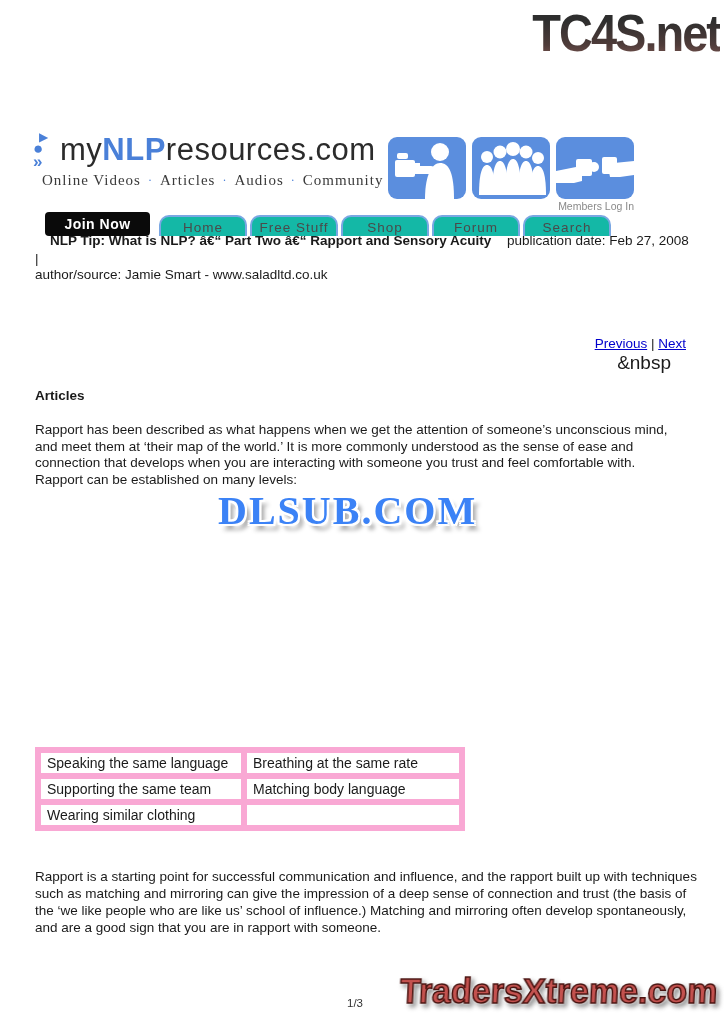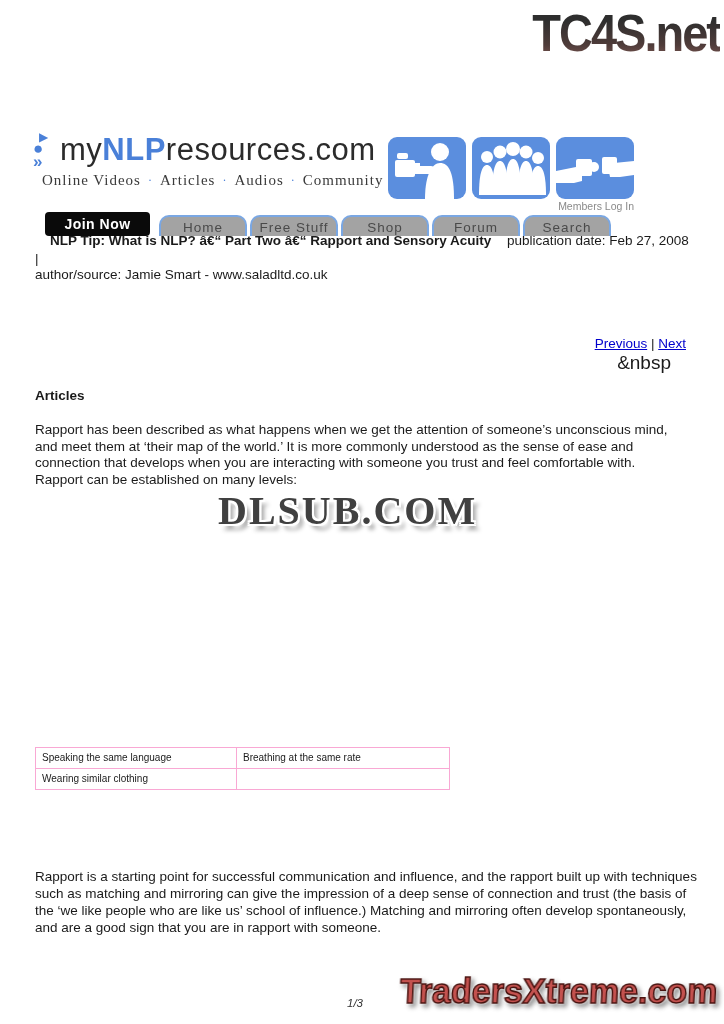--- a/index.html
+++ b/index.html
@@ -32,56 +32,56 @@
   .tile svg { display:block; }
   .members { position:absolute; left:388px; top:200px; width:246px; text-align:right;
              font-size:10.5px; color:#8a8a8a; }
 
   
   .navrow { position:absolute; left:45px; top:212px; height:24px; display:flex; align-items:flex-end; }
   .join { width:105px; height:24px; background:#0a0a0a; border-radius:4px; color:#fff; font-weight:bold;
           font-size:14px; display:flex; align-items:center; justify-content:center;
           letter-spacing:0.5px; margin-right:6px; cursor:pointer; }
   .tab { width:88px; height:21px; margin-left:3px; border:2px solid #7aa7e3; border-bottom:none;
-         border-radius:10px 10px 0 0; background:#a3a3a3; color:#4a4a4a; font-size:13.5px; letter-spacing:1px;
+         border-radius:10px 10px 0 0; background:#14b8a6; color:#4a4a4a; font-size:13.5px; letter-spacing:1px;
          display:flex; align-items:flex-end; justify-content:center; padding-bottom:1px;
          box-sizing:border-box; cursor:pointer; }
 
   
   .title-line { position:absolute; left:35px; top:233px; width:665px; font-size:13.5px; padding-left:15px; }
   .title-line .ttl { font-weight:bold; }
   .title-line .pub { margin-left:12px; }
   .pipe   { position:absolute; left:35px; top:251px; font-size:13.5px; }
   .author { position:absolute; left:35px; top:267px; font-size:13.5px; }
 
   .pagenav { position:absolute; right:38px; top:336px; font-size:13.5px; }
   .pagenav a { color:#0000cc; text-decoration:underline; cursor:pointer; }
   .nbsp { position:absolute; right:53px; top:352px; font-size:19px; }
 
   .heading { position:absolute; left:35px; top:388px; font-weight:bold; font-size:13.5px; }
   .para1 { position:absolute; left:35px; top:422px; width:658px; font-size:13.5px; line-height:16.5px; }
 
   
   .dlsub { position:absolute; left:218px; top:487px; font-family:"Liberation Serif", serif; font-weight:bold;
-           font-size:40px; letter-spacing:2px; color:#404040; transform:scaleY(1.02);
+           font-size:40px; letter-spacing:2px; color:#3b82f6; transform:scaleY(1.02);
            text-shadow:-2px -2px 0 #fff, 2px -2px 0 #fff, -2px 2px 0 #fff, 2px 2px 0 #fff,
                        -2px 0 0 #fff, 2px 0 0 #fff, 0 -2px 0 #fff, 0 2px 0 #fff,
                        5px 6px 4px #a9a9a9; }
 
   
   .rtable { position:absolute; left:35px; top:747px; border-collapse:collapse; }
-  .rtable td { border:1px solid #f9a8d4; font-size:10px; padding:1px 6px 2px; height:17px;
+  .rtable td { border:6px solid #f9a8d4; font-size:14px; padding:1px 6px 2px; height:17px;
                vertical-align:middle; white-space:nowrap; }
   .rtable td:first-child { width:188px; }
   .rtable td:last-child  { width:200px; }
 
   .para2 { position:absolute; left:35px; top:868px; width:662px; font-size:13.5px; line-height:17px; }
 
   
-  .pageno { position:absolute; left:347px; top:997px; font-size:11.5px; font-style:italic; color:#333;text-align:center; }
+  .pageno { position:absolute; left:347px; top:997px; font-size:11.5px; color:#333;text-align:center; }
   .traders { position:absolute; right:8px; top:972px; font-size:34px; font-weight:bold; color:#c4524f;
              transform:skewX(-3deg) scaleY(1.05); transform-origin:bottom right;
              -webkit-text-stroke:1.5px #47120f; white-space:nowrap;
              filter:drop-shadow(0 0 1px #ffffff) drop-shadow(3px 3px 2px #9a9a9a); }
 </style>
 </head>
 <body>
 
 <div id="page">
 
@@ -182,20 +182,24 @@
 
   <div class="dlsub">DLSUB.COM</div>
 
   <table class="rtable">
       <tbody>
         <tr>
           <td>Speaking the same language</td>
           <td>Breathing at the same rate</td>
         </tr>
         <tr>
+          <td>Supporting the same team</td>
+          <td>Matching body language</td>
+        </tr>
+        <tr>
           <td>Wearing similar clothing</td>
           <td></td>
         </tr>
       </tbody>
     </table>
 
   <div class="para2">Rapport is a starting point for successful communication and influence, and the rapport built up with techniques such as matching and mirroring can give the impression of a deep sense of connection and trust (the basis of the ‘we like people who are like us’ school of influence.) Matching and mirroring often develop spontaneously, and are a good sign that you are in rapport with someone.</div>
 
   <div class="pageno">1/3</div>
   <div class="traders">TradersXtreme.com</div>

